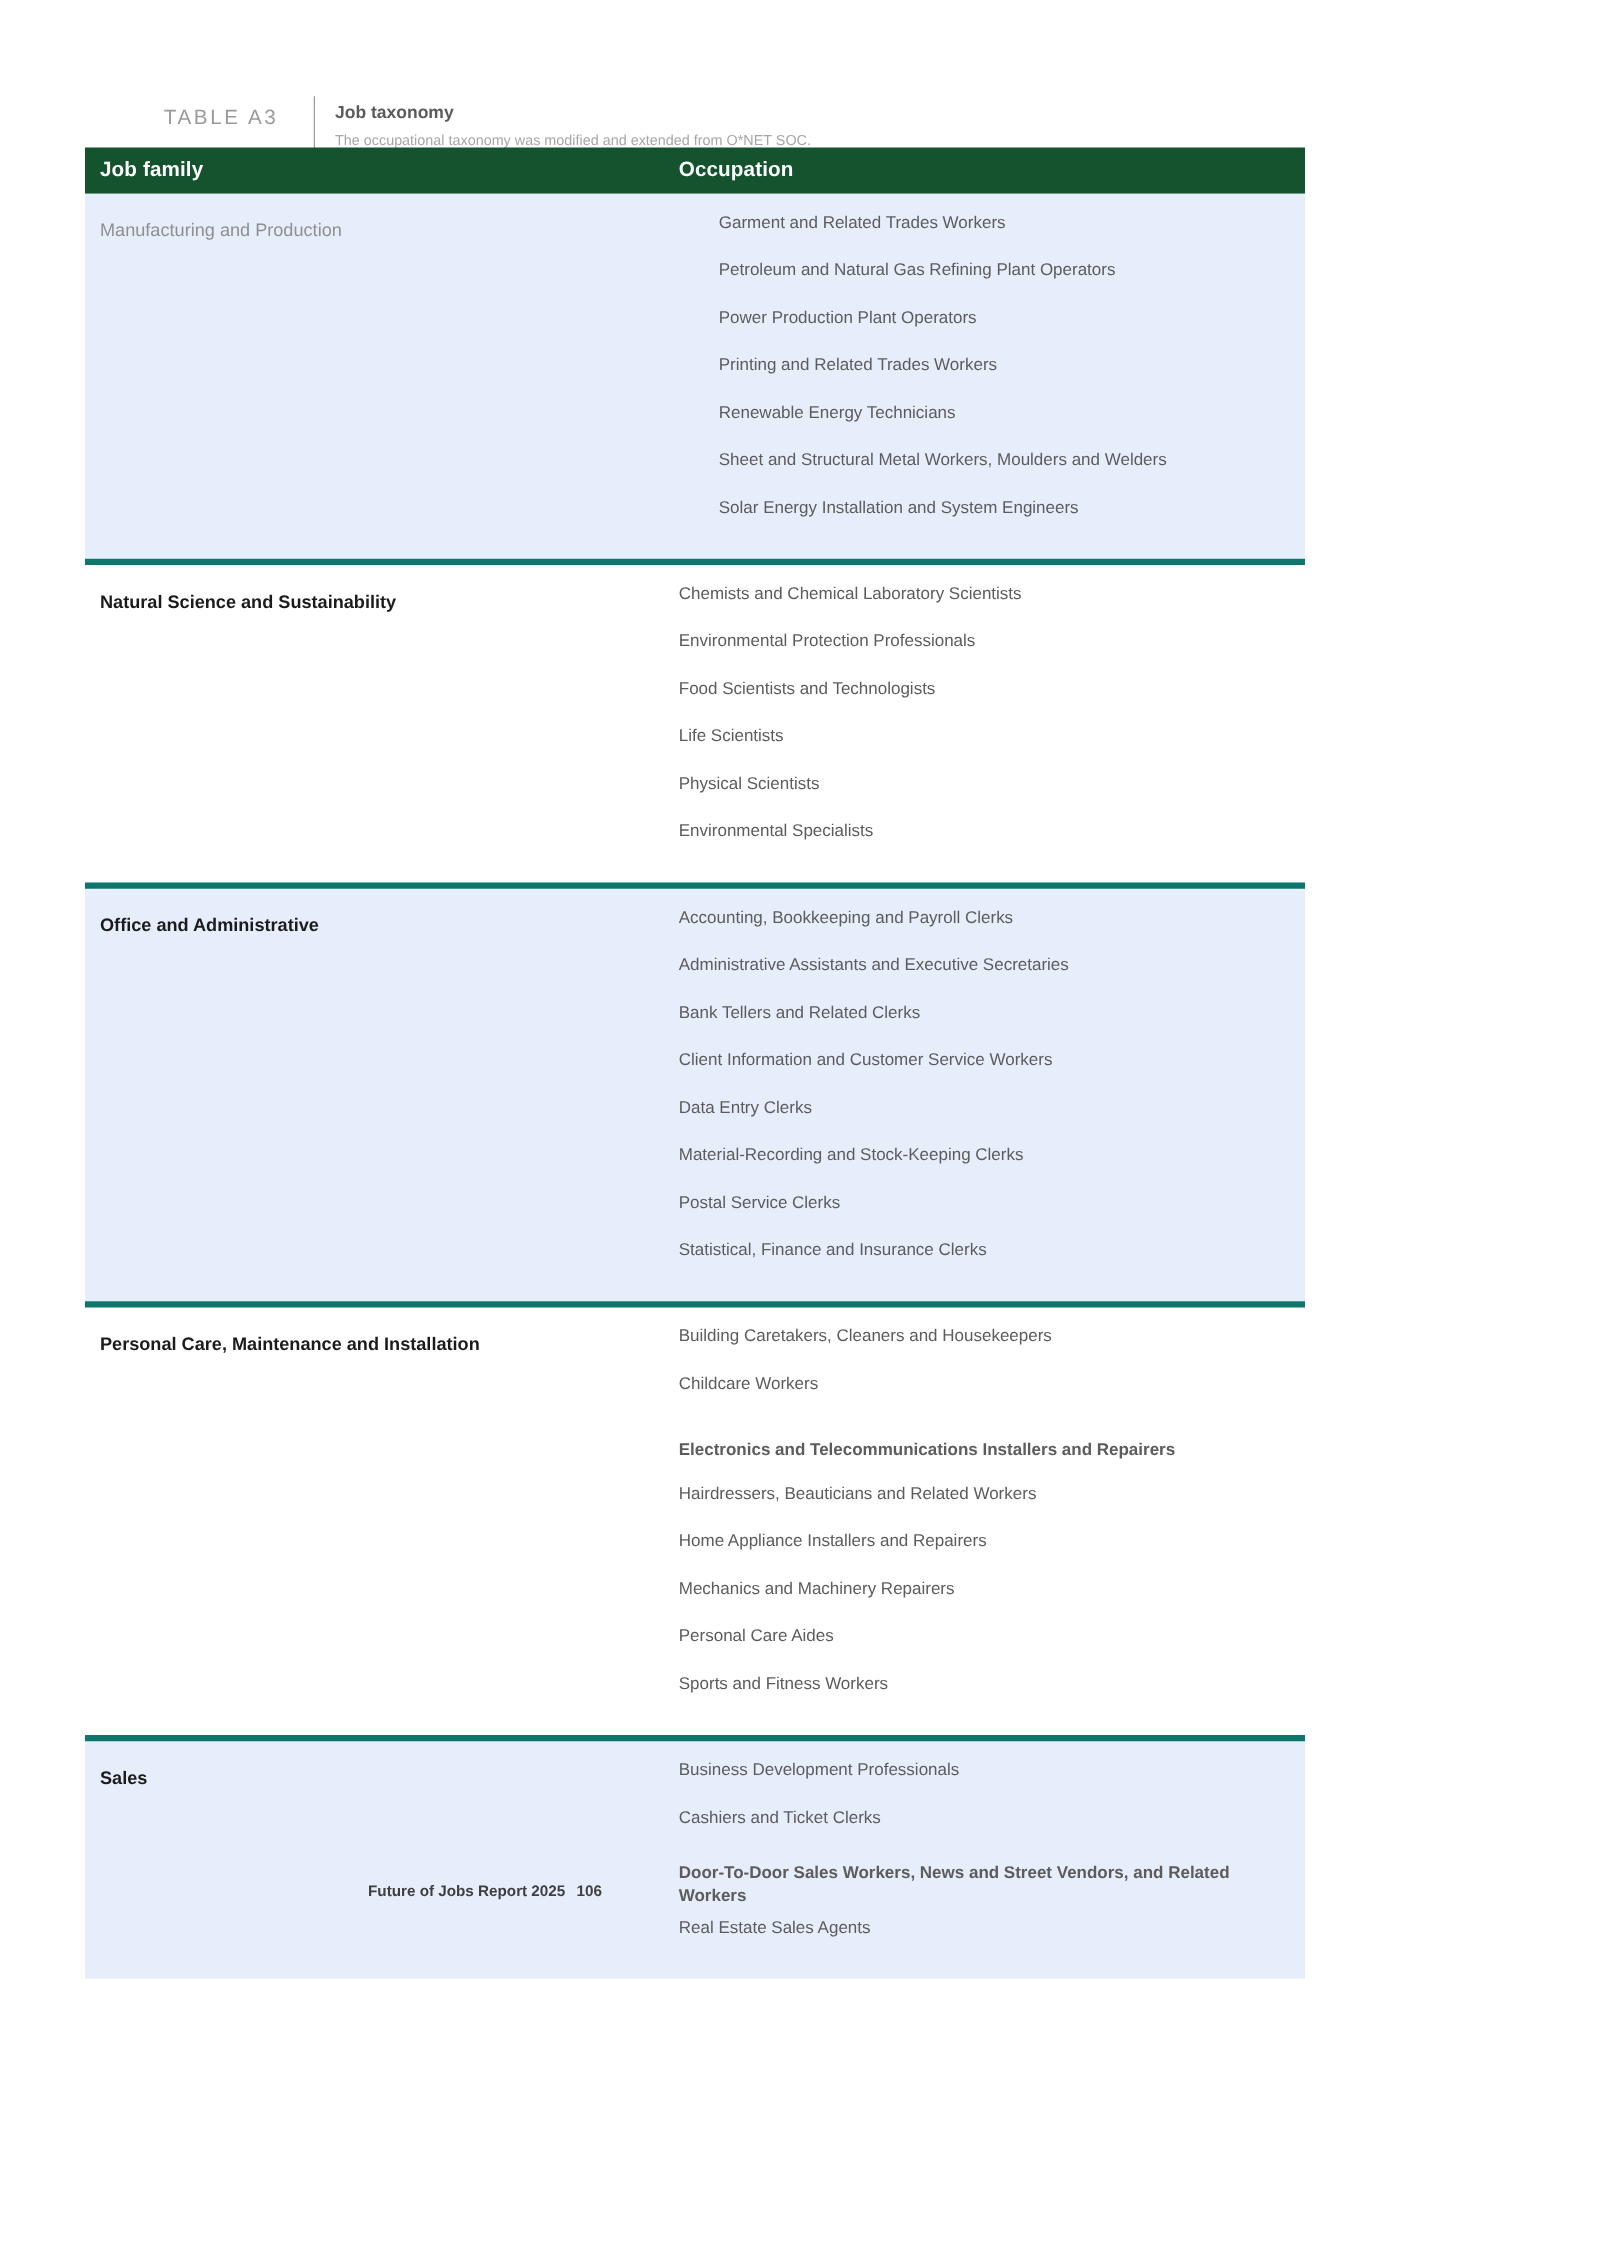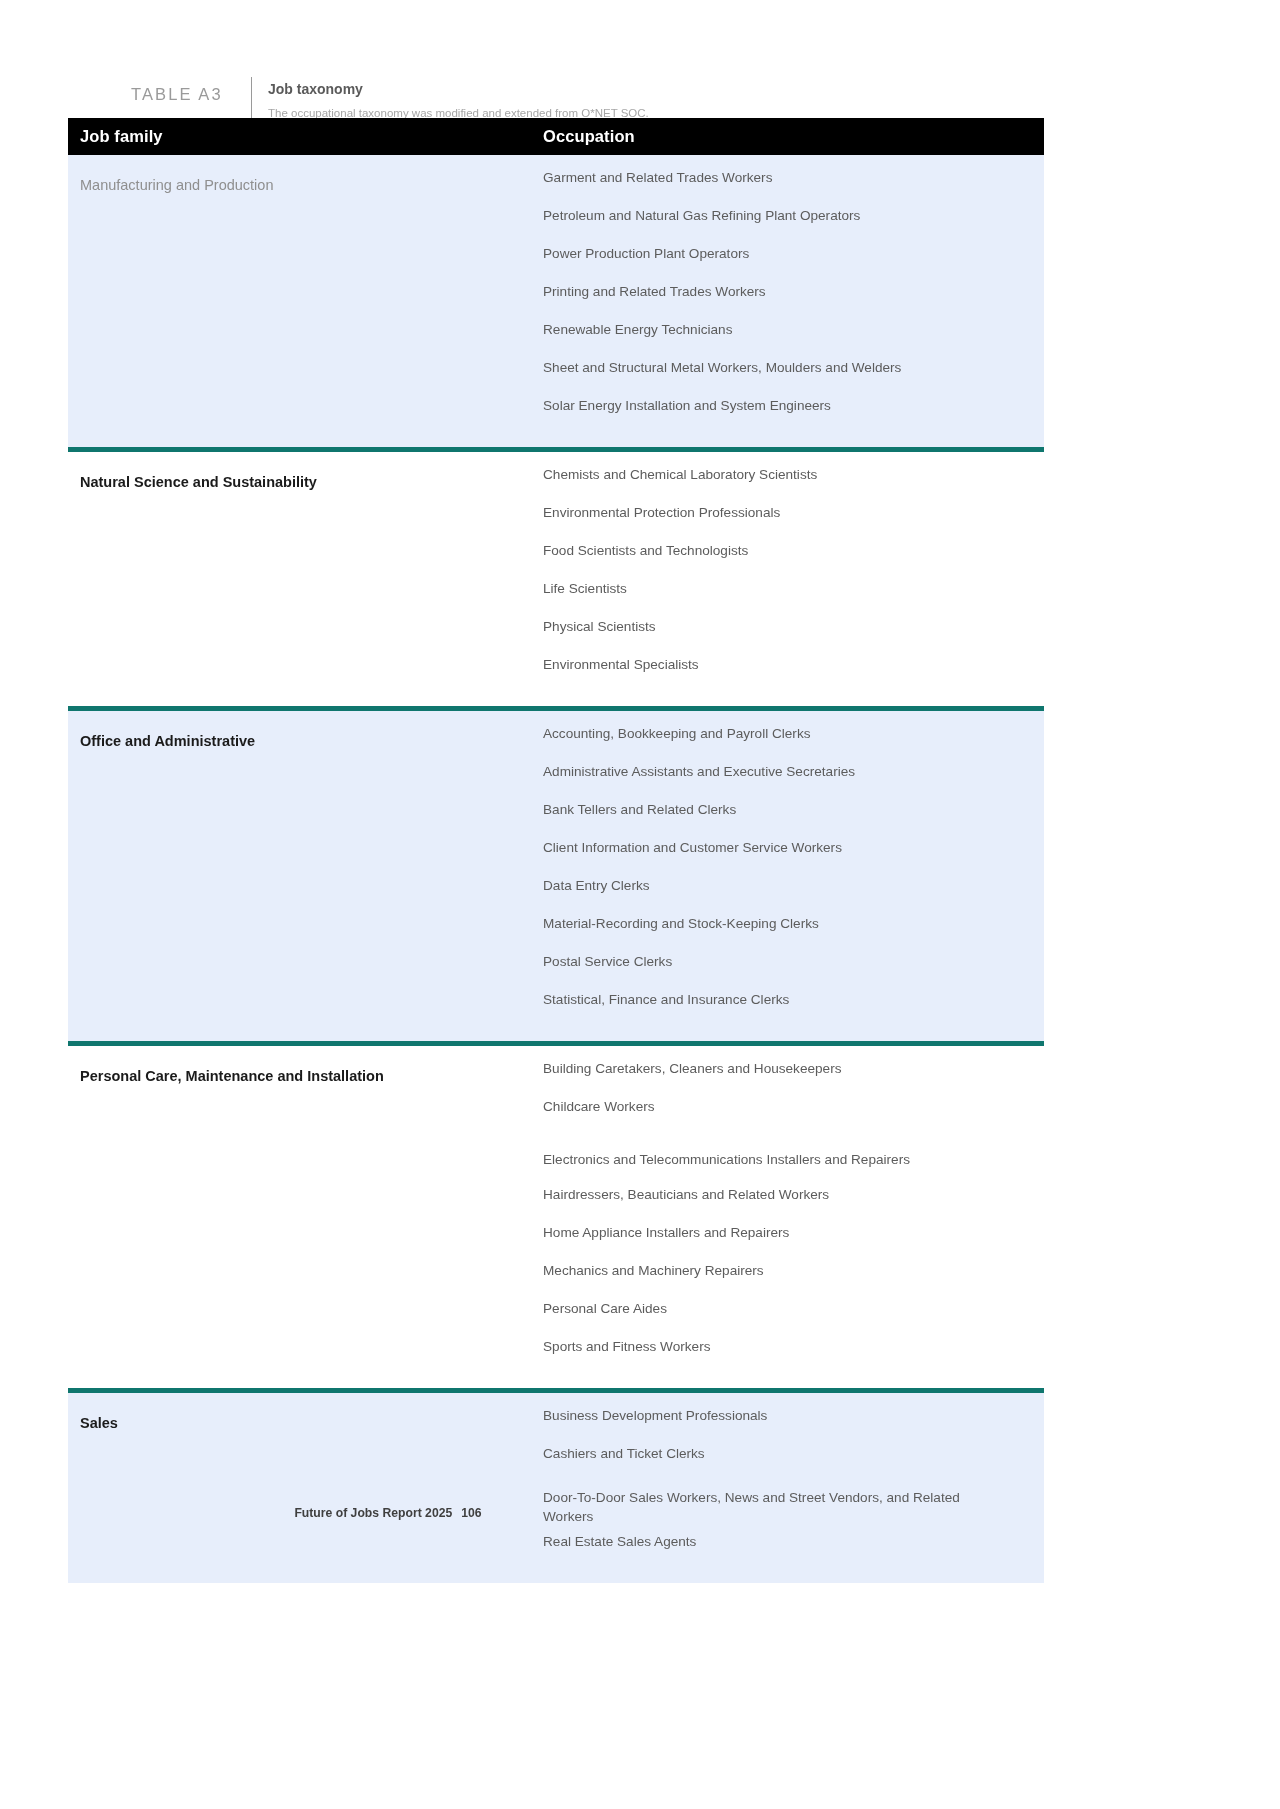--- a/index.html
+++ b/index.html
@@ -72,41 +72,41 @@
 
   
   .table {
     position: absolute;
     left: 68px;
     top: 118px;
     width: 976px;
   }
 
   .thead {
-    background: #000000;
+    background: #14532d;
     display: flex;
     height: 37px;
     align-items: center;
     justify-content: center;
   }
   .th {
     color: #ffffff;
     font-size: 16.5px;
     font-weight: 700;
     letter-spacing: 0.1px;
   }
   .th.col-family { width: 475px; padding-left: 12px; box-sizing: border-box; }
   .th.col-occ { flex: 1; padding-left: 0px; }
 
   .section {
     display: flex;
     position: relative;
     border-top: 5px solid #0f766e;
   }
-  .section:first-of-type { border-top: none; }
+  .section:first-of-type { border-top: none; gap: 32px; }
   .section.shaded { background: #e7eefb; }
   .section.plain  { background: #ffffff; }
 
   .col-family-cell {
     width: 475px;
     box-sizing: border-box;
     padding-left: 12px;
     padding-top: 21px;
     padding-bottom: 10px;
   }
@@ -133,20 +133,21 @@
   .occ-row {
     font-size: 13.6px;
     color: #5c5c5c;
     line-height: 1.42;
     height: 38px;
     display: flex;
   }
   .occ-row.two-line {
     height: 50px;
     align-items: center;
+    font-weight: bold;
   }
   .occ-row span { display: block; }
 
   
   .footer {
     position: absolute;
     left: 0;
     top: 1506px;
     width: 1012px;
     text-align: center;

